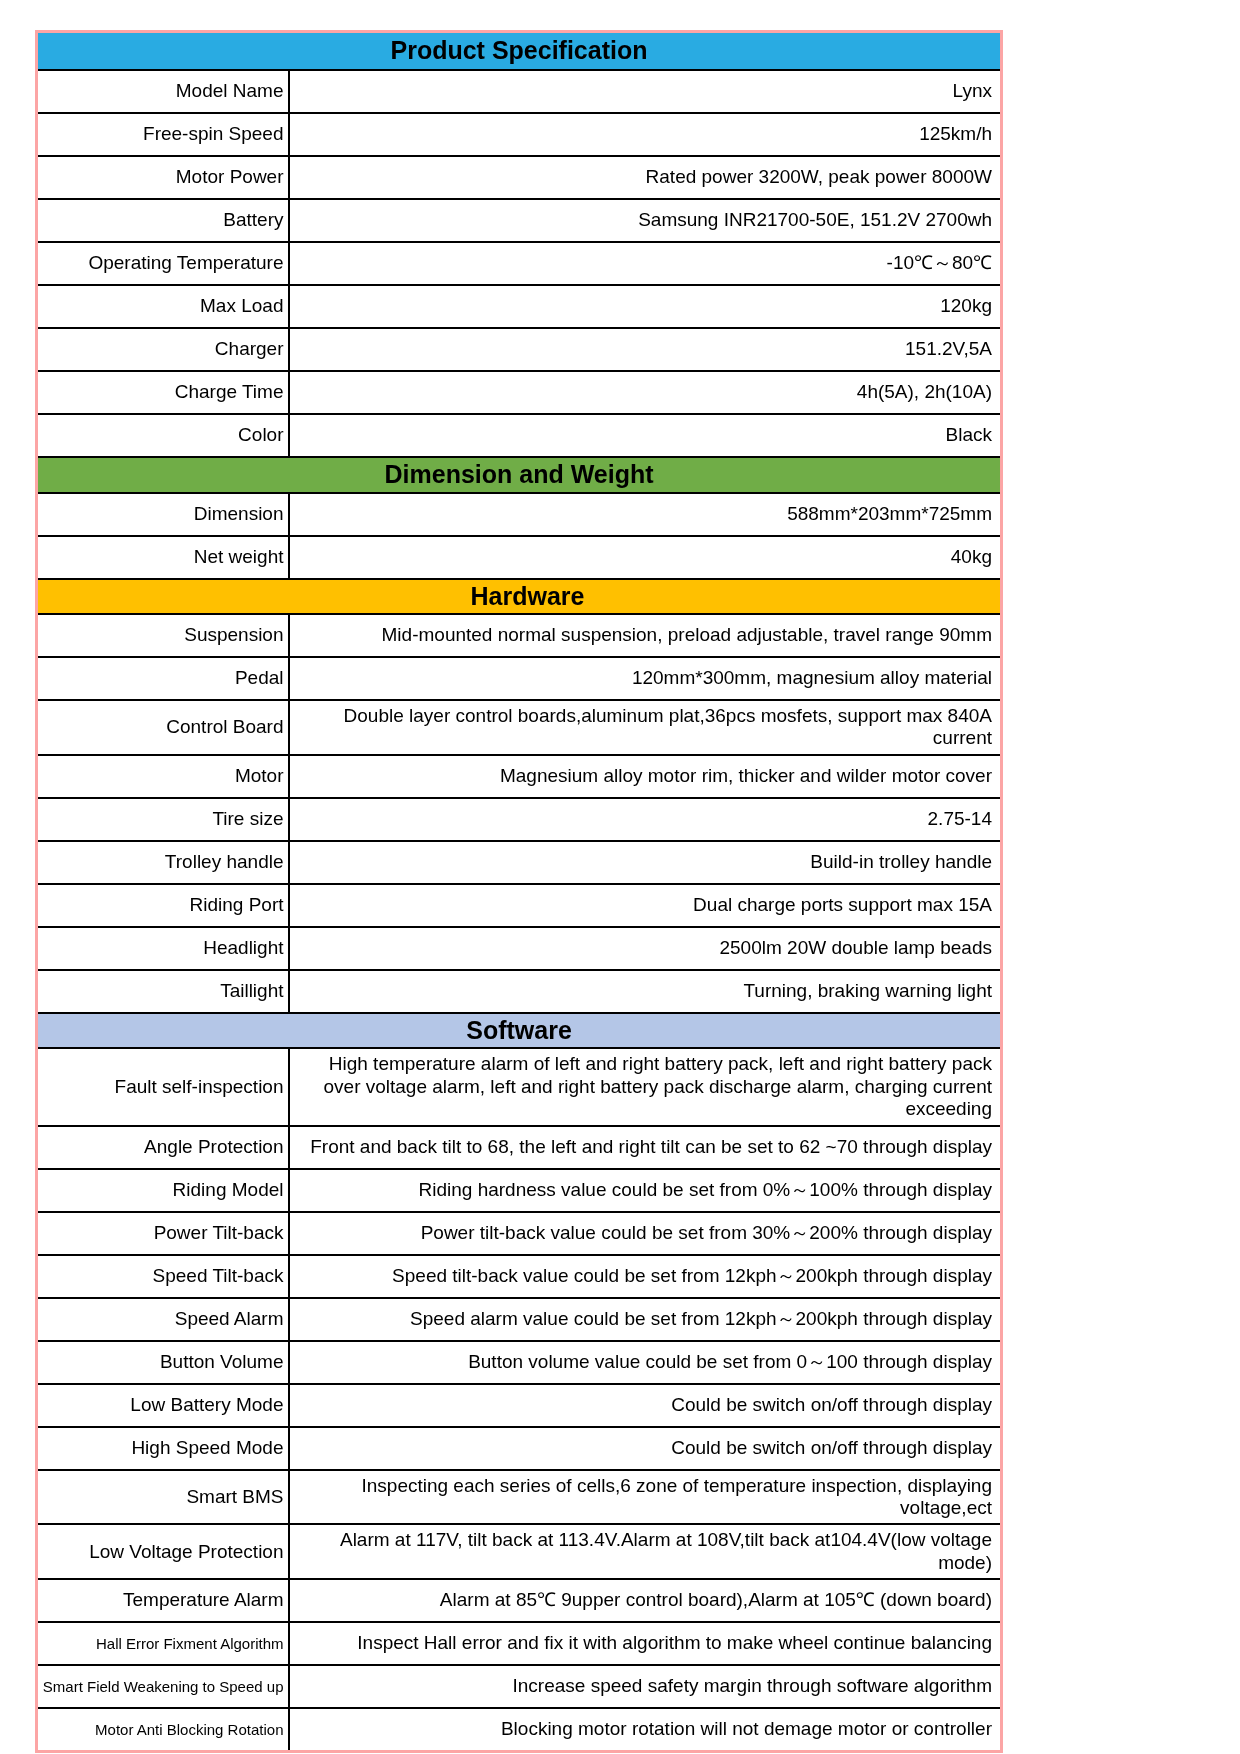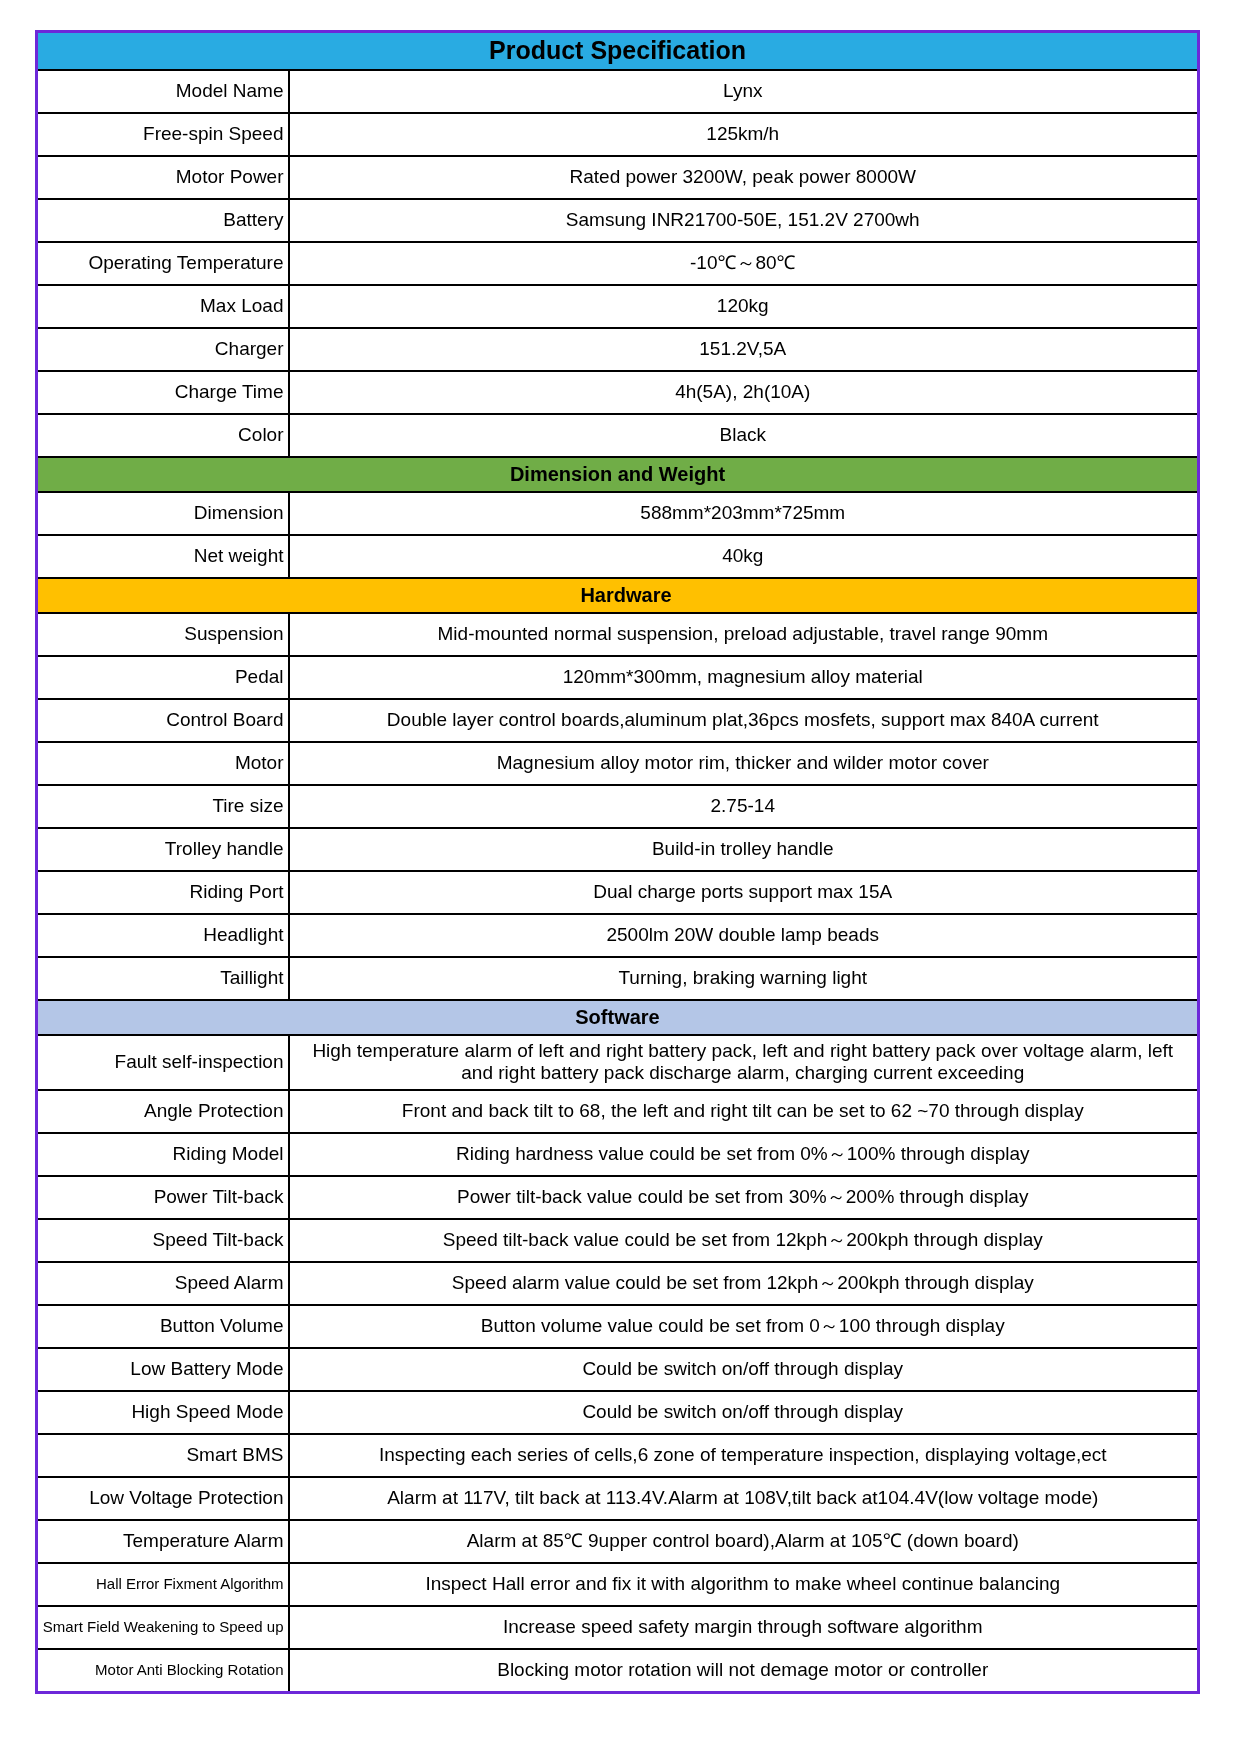--- a/index.html
+++ b/index.html
@@ -10,53 +10,53 @@
   }
   .page {
     width: 1240px;
     height: 1754px;
     box-sizing: border-box;
     padding: 30px 0 0 35px;
     background: #fff;
   }
   table.spec {
     border-collapse: collapse;
-    width: 1165px;
+    width: 968px;
     table-layout: fixed;
-    border: 3px solid #6d28d9;
+    border: 3px solid #fca5a5;
   }
   col.c-label { width: 252px; }
   td {
     border: 2px solid #000;
     font-size: 19px;
     line-height: 1.18;
     padding: 4px 4px;
     vertical-align: middle;
     overflow: hidden;
   }
   td.title-cell {
     text-align: center;
     font-weight: bold;
     font-size: 25px;
     height: 32px;
     padding: 2px;
   }
   td.section-cell {
     text-align: center;
     font-weight: bold;
-    font-size: 20px;
+    font-size: 25px;
     height: 29px;
     padding: 2px;
   }
   td.label-cell {
     text-align: right;
     height: 33px;
   }
   td.value-cell {
-    text-align: center;
+    text-align: right;
     padding-left: 7px;
     padding-right: 8px;
   }
   td.small-label {
     font-size: 15px;
     line-height: 1.2;
   }
 </style>
 </head>
 <body>

